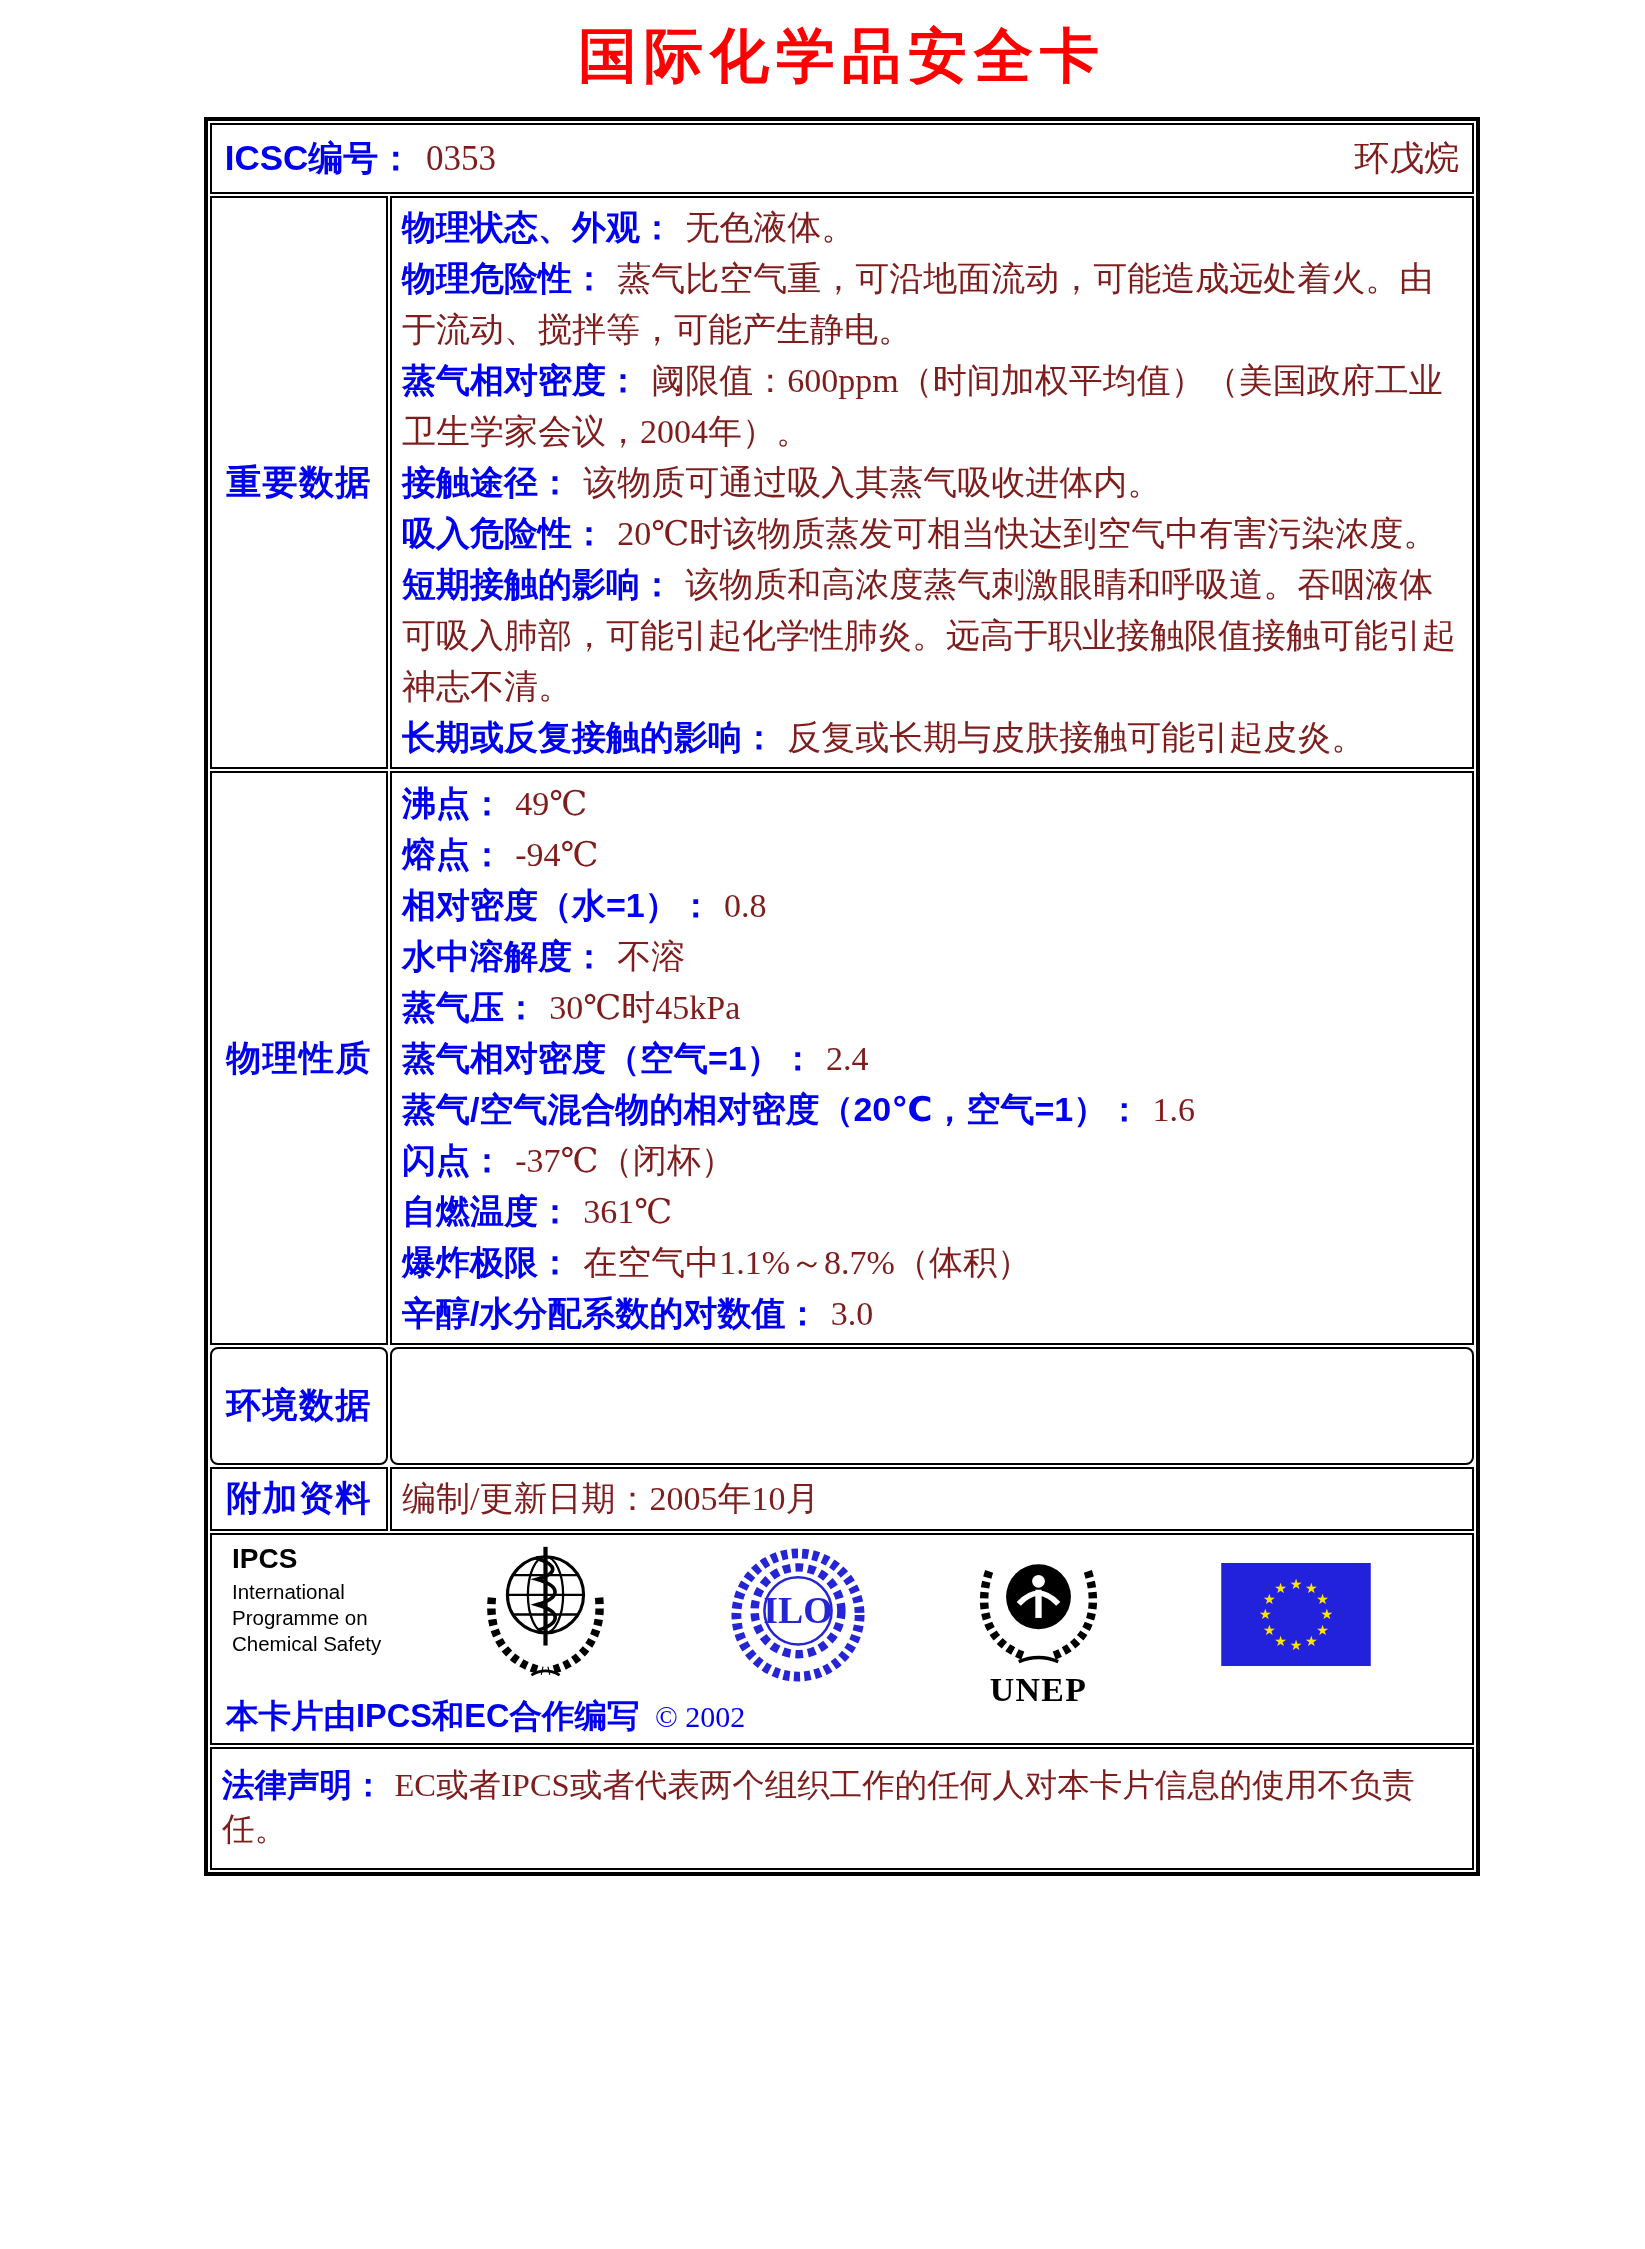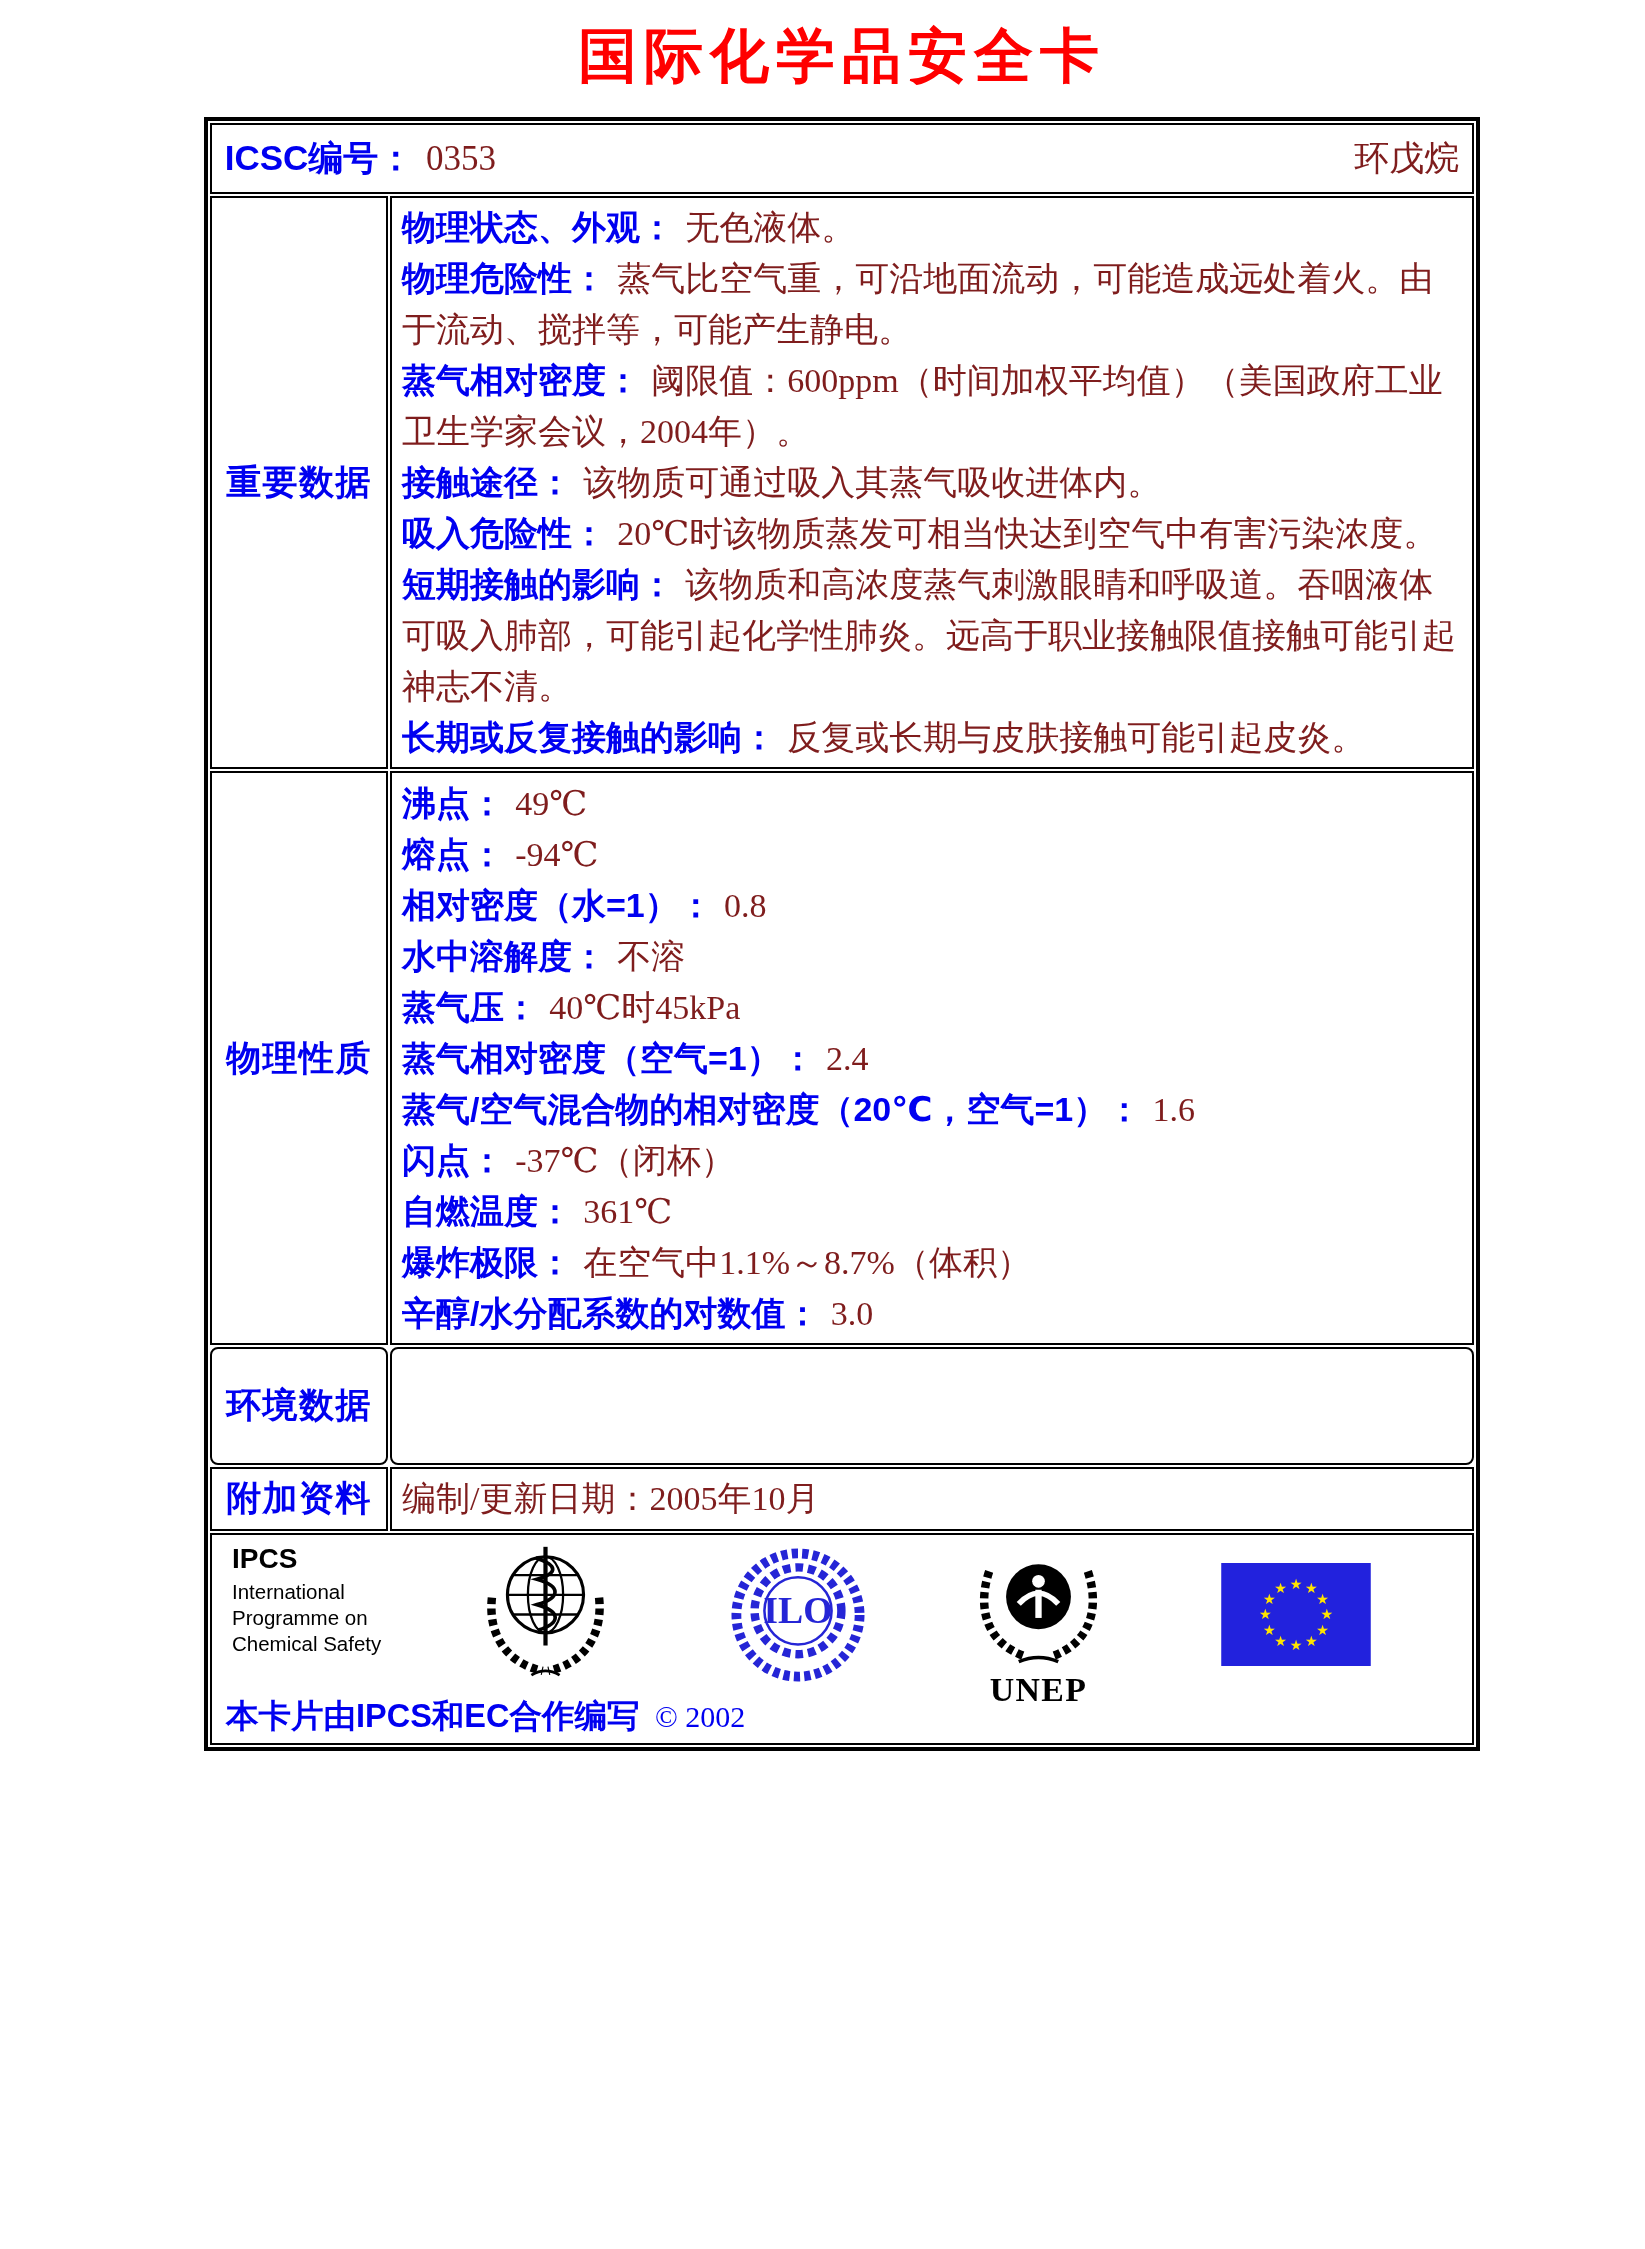--- a/index.html
+++ b/index.html
@@ -119,21 +119,21 @@
           </td>
     </tr>
 
     <tr>
       <td class="label-cell">物理性质</td>
       <td class="content-cell">
             <div class="line"><span class="lbl">沸点：</span><span class="val">49℃</span></div>
             <div class="line"><span class="lbl">熔点：</span><span class="val">-94℃</span></div>
             <div class="line"><span class="lbl">相对密度（水=1）：</span><span class="val">0.8</span></div>
             <div class="line"><span class="lbl">水中溶解度：</span><span class="val">不溶</span></div>
-            <div class="line"><span class="lbl">蒸气压：</span><span class="val">40℃时45kPa</span></div>
+            <div class="line"><span class="lbl">蒸气压：</span><span class="val">30℃时45kPa</span></div>
             <div class="line"><span class="lbl">蒸气相对密度（空气=1）：</span><span class="val">2.4</span></div>
             <div class="line"><span class="lbl">蒸气/空气混合物的相对密度（20℃，空气=1）：</span><span class="val">1.6</span></div>
             <div class="line"><span class="lbl">闪点：</span><span class="val">-37℃（闭杯）</span></div>
             <div class="line"><span class="lbl">自燃温度：</span><span class="val">361℃</span></div>
             <div class="line"><span class="lbl">爆炸极限：</span><span class="val">在空气中1.1%～8.7%（体积）</span></div>
             <div class="line"><span class="lbl">辛醇/水分配系数的对数值：</span><span class="val">3.0</span></div>
           </td>
     </tr>
 
     <tr>
@@ -219,17 +219,22 @@
                 </g>
           </svg>
 
         </div>
         <div class="caption-line">
           <span class="caption">本卡片由IPCS和EC合作编写</span><span class="copyright">© 2002</span>
         </div>
       </td>
     </tr>
 
+    <tr>
+      <td colspan="2" class="legal-cell">
+        <span class="lbl">法律声明：</span><span class="val">EC或者IPCS或者代表两个组织工作的任何人对本卡片信息的使用不负责任。</span>
+      </td>
+    </tr>
 
   </tbody>
     </table>
 </div>
 
 
 </body></html>

